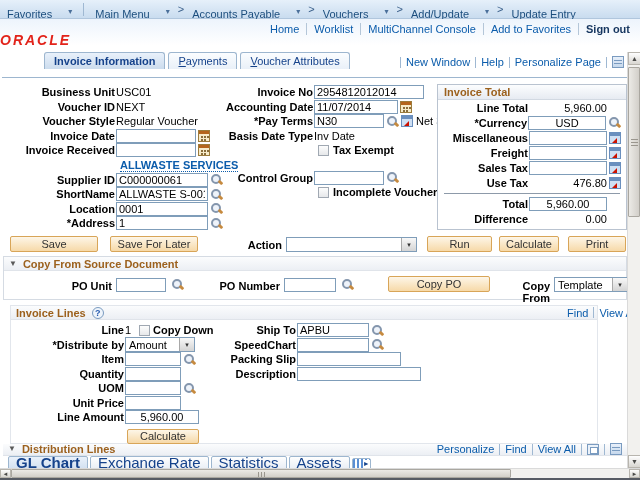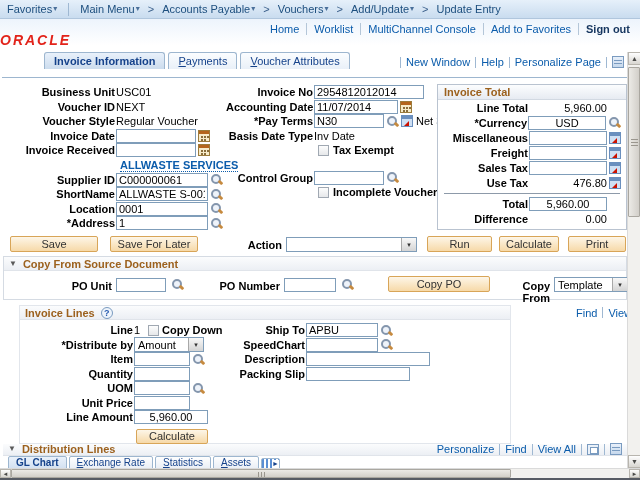--- a/index.html
+++ b/index.html
@@ -4,21 +4,21 @@
 <style>
   * { box-sizing: border-box; margin: 0; padding: 0; }
   html,body { background:#888; }
   body { font-family:"Liberation Sans", sans-serif; font-size:11px; color:#000; }
   #screen { position:relative; width:640px; height:480px; background:#fff; overflow:hidden; margin:0 auto; }
 
   
   .topbar { position:absolute; left:0; top:0; width:640px; height:19px;
     background:linear-gradient(#e6f0fa,#c9dcef); border-bottom:1px solid #b0c6dd;
     display:flex; align-items:center; color:#1c4e7e; }
-  .bc-item { display:flex; align-items:center; gap:1px; padding:8px 7px; height:100%; cursor:default; }
+  .bc-item { display:flex; gap:16px; padding:8px 7px; height:100%; cursor:default; }
   .bc-sep { color:#3a5f8a; padding:0 1px; }
   .bc-div { width:1px; height:13px; background:#9fb8d2; margin:0 4px; }
   .caret { font-size:8px; color:#4a6f9a; line-height:8px; }
 
   
   .banner { position:absolute; left:0; top:19px; width:640px; height:33px;
     background:linear-gradient(#edf4fc 0%, #ffffff 80%); }
   .banner-links { position:absolute; right:10px; top:4px; display:flex; align-items:center; gap:7px;
     color:#0b5cab; }
   .hl { cursor:pointer; }
@@ -107,38 +107,38 @@
   .cellv { width:78px; text-align:right; flex:none; }
   .itbox .tb { width:78px; flex:none; }
   .isp { width:14px; flex:none; }
   .itsep { border-top:1px solid #8d9aa9; margin:3px 6px 2px 6px; }
 
   
   .sechd { height:14px; background:linear-gradient(#fbfcfd,#eceff4); color:#9c611e; font-weight:bold;
     padding:1px 5px; display:flex; gap:6px; align-items:center; border-bottom:1px solid #e0e4ea; }
   .coll { font-size:8px; color:#5a5a5a; cursor:pointer; line-height:8px; }
   .sec1 { position:absolute; left:3px; top:256px; width:624px; height:44px; border:1px solid #d5dbe3; background:#fff; }
-  .sec2 { position:absolute; left:19px; top:305px; width:492px; height:139px; border:1px solid #e2e6ec; background:#fff; }
+  .sec2 { position:absolute; left:10px; top:305px; width:588px; height:139px; border:1px solid #e2e6ec; background:#fff; }
   .sec3 { position:absolute; left:3px; top:444px; width:624px; height:13px; }
   .seclinks { margin-left:auto; display:flex; align-items:center; gap:5px; font-weight:normal; color:#0b5cab; }
 
   .sec1 .abs { position:absolute; }
   .lbl-r { font-weight:bold; text-align:right; position:absolute; }
 
   .ilL { position:absolute; left:2px; top:17px; width:210px; }
   .ilL .lbl { width:112px; }
   .ilR { position:absolute; left:198px; top:17px; width:300px; }
   .ilR .lbl { width:88px; }
 
   .icon-popup { width:12px; height:11px; border:1px solid #7a9bc0; background:#eaf1f9; position:relative; display:inline-block; cursor:pointer;}
   .icon-popup::before { content:""; position:absolute; left:2px; top:2px; width:6px; height:5px; border:1px solid #7a9bc0; background:#fff; }
 
   
   .dtabs { position:absolute; left:8px; top:456px; display:flex; align-items:flex-end; z-index:2; }
-  .dtab { border:1px solid #9db6cf; padding:1px 7px; margin-right:2px; color:#15428b; font-size:10px;
+  .dtab { border:1px solid #9db6cf; padding:1px 7px; margin-right:2px; color:#15428b; font-size:15px;
     line-height:10px; background:linear-gradient(#fefefe,#e9eef5); border-radius:2px 2px 0 0; cursor:pointer; }
   .dtab span { display:inline-block; }
   .dtab.active { font-weight:bold; background:linear-gradient(#e9f1fb,#d2e0f0); }
   .dtab.inactive span::first-letter { text-decoration:underline; }
   .icon-tabsmore { width:19px; height:12px; border:1px solid #9db6cf; border-radius:2px;
     background:repeating-linear-gradient(90deg,#5b8fd4 0 2px,#fff 2px 4px); position:relative; cursor:pointer;
     display:flex; align-items:center; justify-content:flex-end; }
   .icon-tabsmore i { font-style:normal; font-size:7px; color:#15428b; background:#fff; line-height:8px; }
 
   
@@ -450,26 +450,26 @@
         <span class="lbl">Ship To</span>
         <input class="tb" style="width: 72px;" value="APBU">
         <span class="icon-lookup"></span>
       </div>
       <div class="frow">
         <span class="lbl">SpeedChart</span>
         <input class="tb" style="width: 72px;" value="">
         <span class="icon-lookup"></span>
       </div>
       <div class="frow">
+        <span class="lbl">Packing Slip</span>
+        <input class="tb" style="width: 104px;" value="">
+      </div>
+      <div class="frow">
         <span class="lbl">Description</span>
         <input class="tb" style="width: 124px;" value="">
-      </div>
-      <div class="frow">
-        <span class="lbl">Packing Slip</span>
-        <input class="tb" style="width: 104px;" value="">
       </div>
     </div>
   </div>
 
   <div class="sec3">
     <div class="sechd" style="height:12px;padding-top:0">
       <span class="coll">▼</span>
       <span>Distribution Lines</span>
       <span class="seclinks">
         <span class="hl">Personalize</span>

